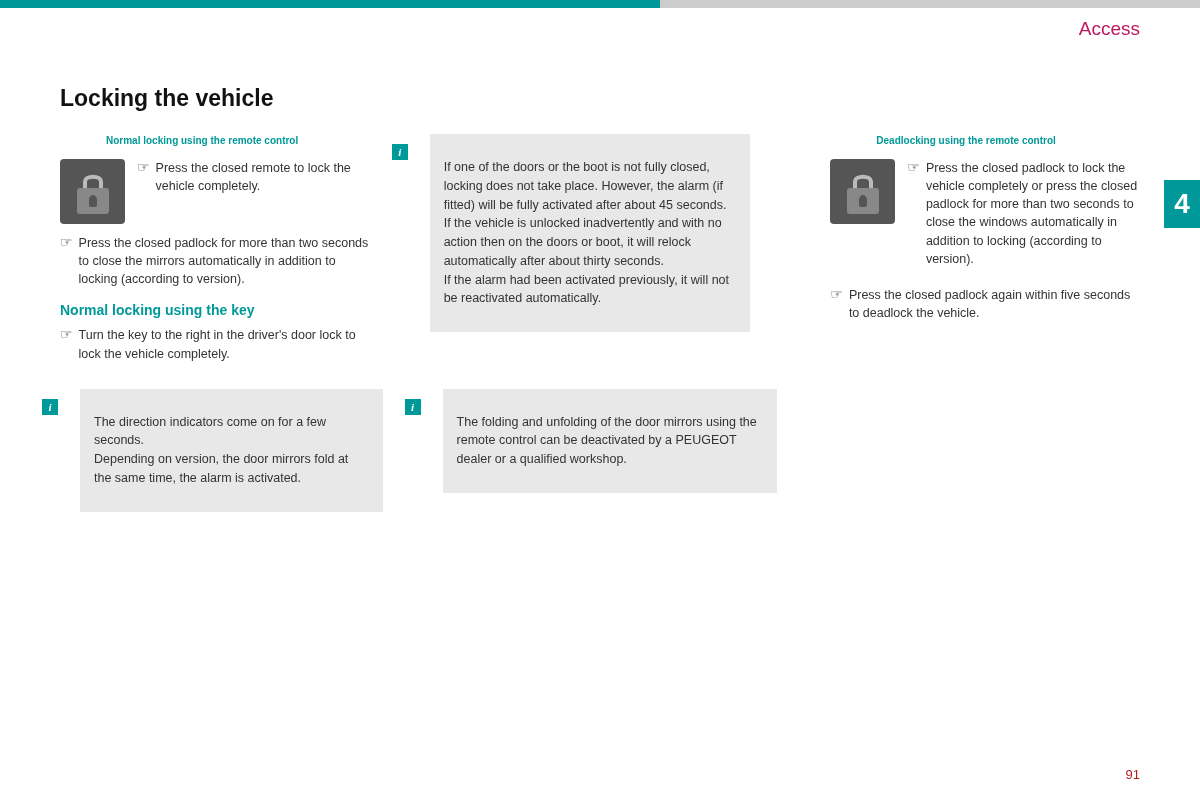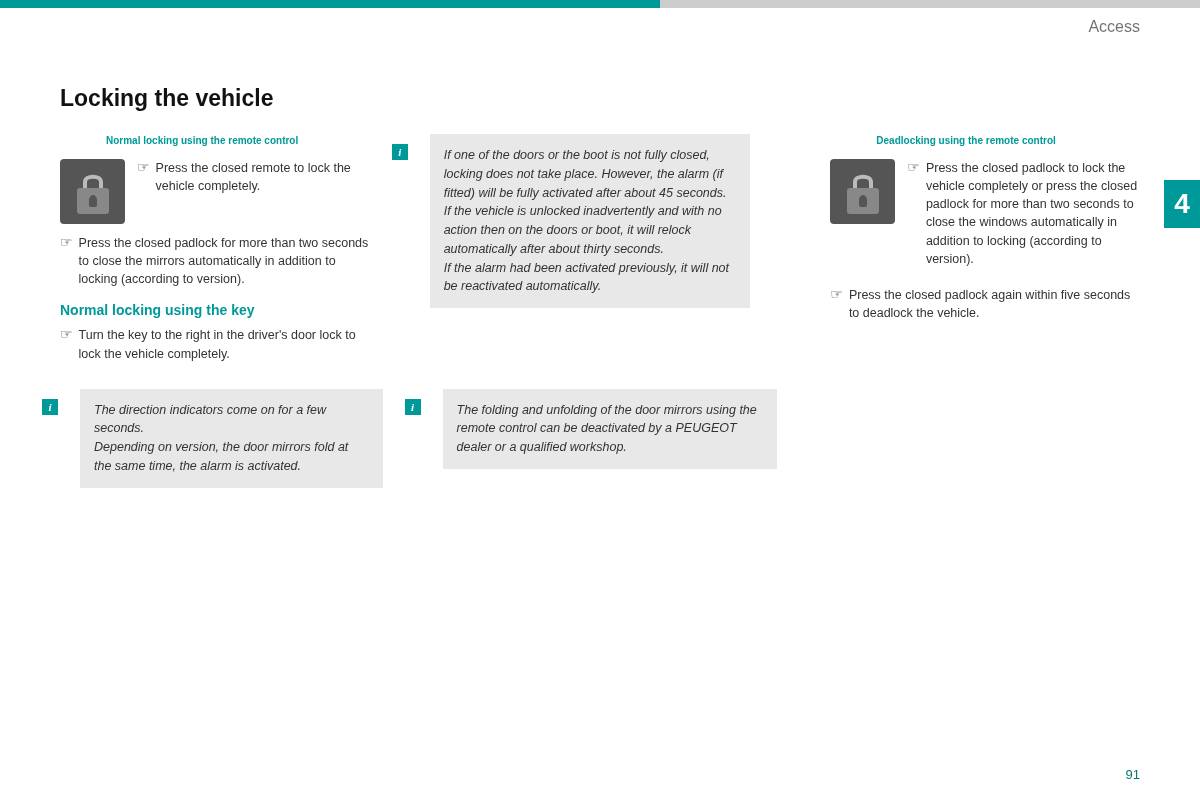--- a/index.html
+++ b/index.html
@@ -21,22 +21,22 @@
       left: 0;
       right: 0;
       height: 8px;
       background: linear-gradient(to right, #009999 0%, #009999 55%, #ccc 55%, #ccc 100%);
     }
 
     .access-label {
       position: absolute;
       top: 18px;
       right: 60px;
-      font-size: 16px;
-      color: #737373;
+      font-size: 19px;
+      color: #be185d;
     }
 
     
     .chapter-tab {
       position: absolute;
       top: 180px;
       right: 0;
       width: 36px;
       background: #009999;
       color: #fff;
@@ -46,21 +46,21 @@
       padding: 10px 5px;
       line-height: 1;
     }
 
     
     .page-number {
       position: absolute;
       bottom: 18px;
       right: 60px;
       font-size: 13px;
-      color: #0f766e;
+      color: #b91c1c;
     }
 
     
     .content {
       position: absolute;
       top: 30px;
       left: 60px;
       right: 60px;
       bottom: 40px;
     }
@@ -140,27 +140,26 @@
 
     .bullet-text {
       font-size: 12.5px;
       line-height: 1.45;
       color: #333;
     }
 
     
     .info-box {
       background: #e8e8e8;
-      padding: 12px 14px;
+      padding: 24px 14px;
       font-size: 12.5px;
       line-height: 1.5;
       color: #333;
       position: relative;
       margin-bottom: 26px;
-      font-style: italic;
     }
 
     .info-box-i {
       position: absolute;
       left: -18px;
       top: 10px;
       width: 16px;
       height: 16px;
       background: #009999;
       color: #fff;

